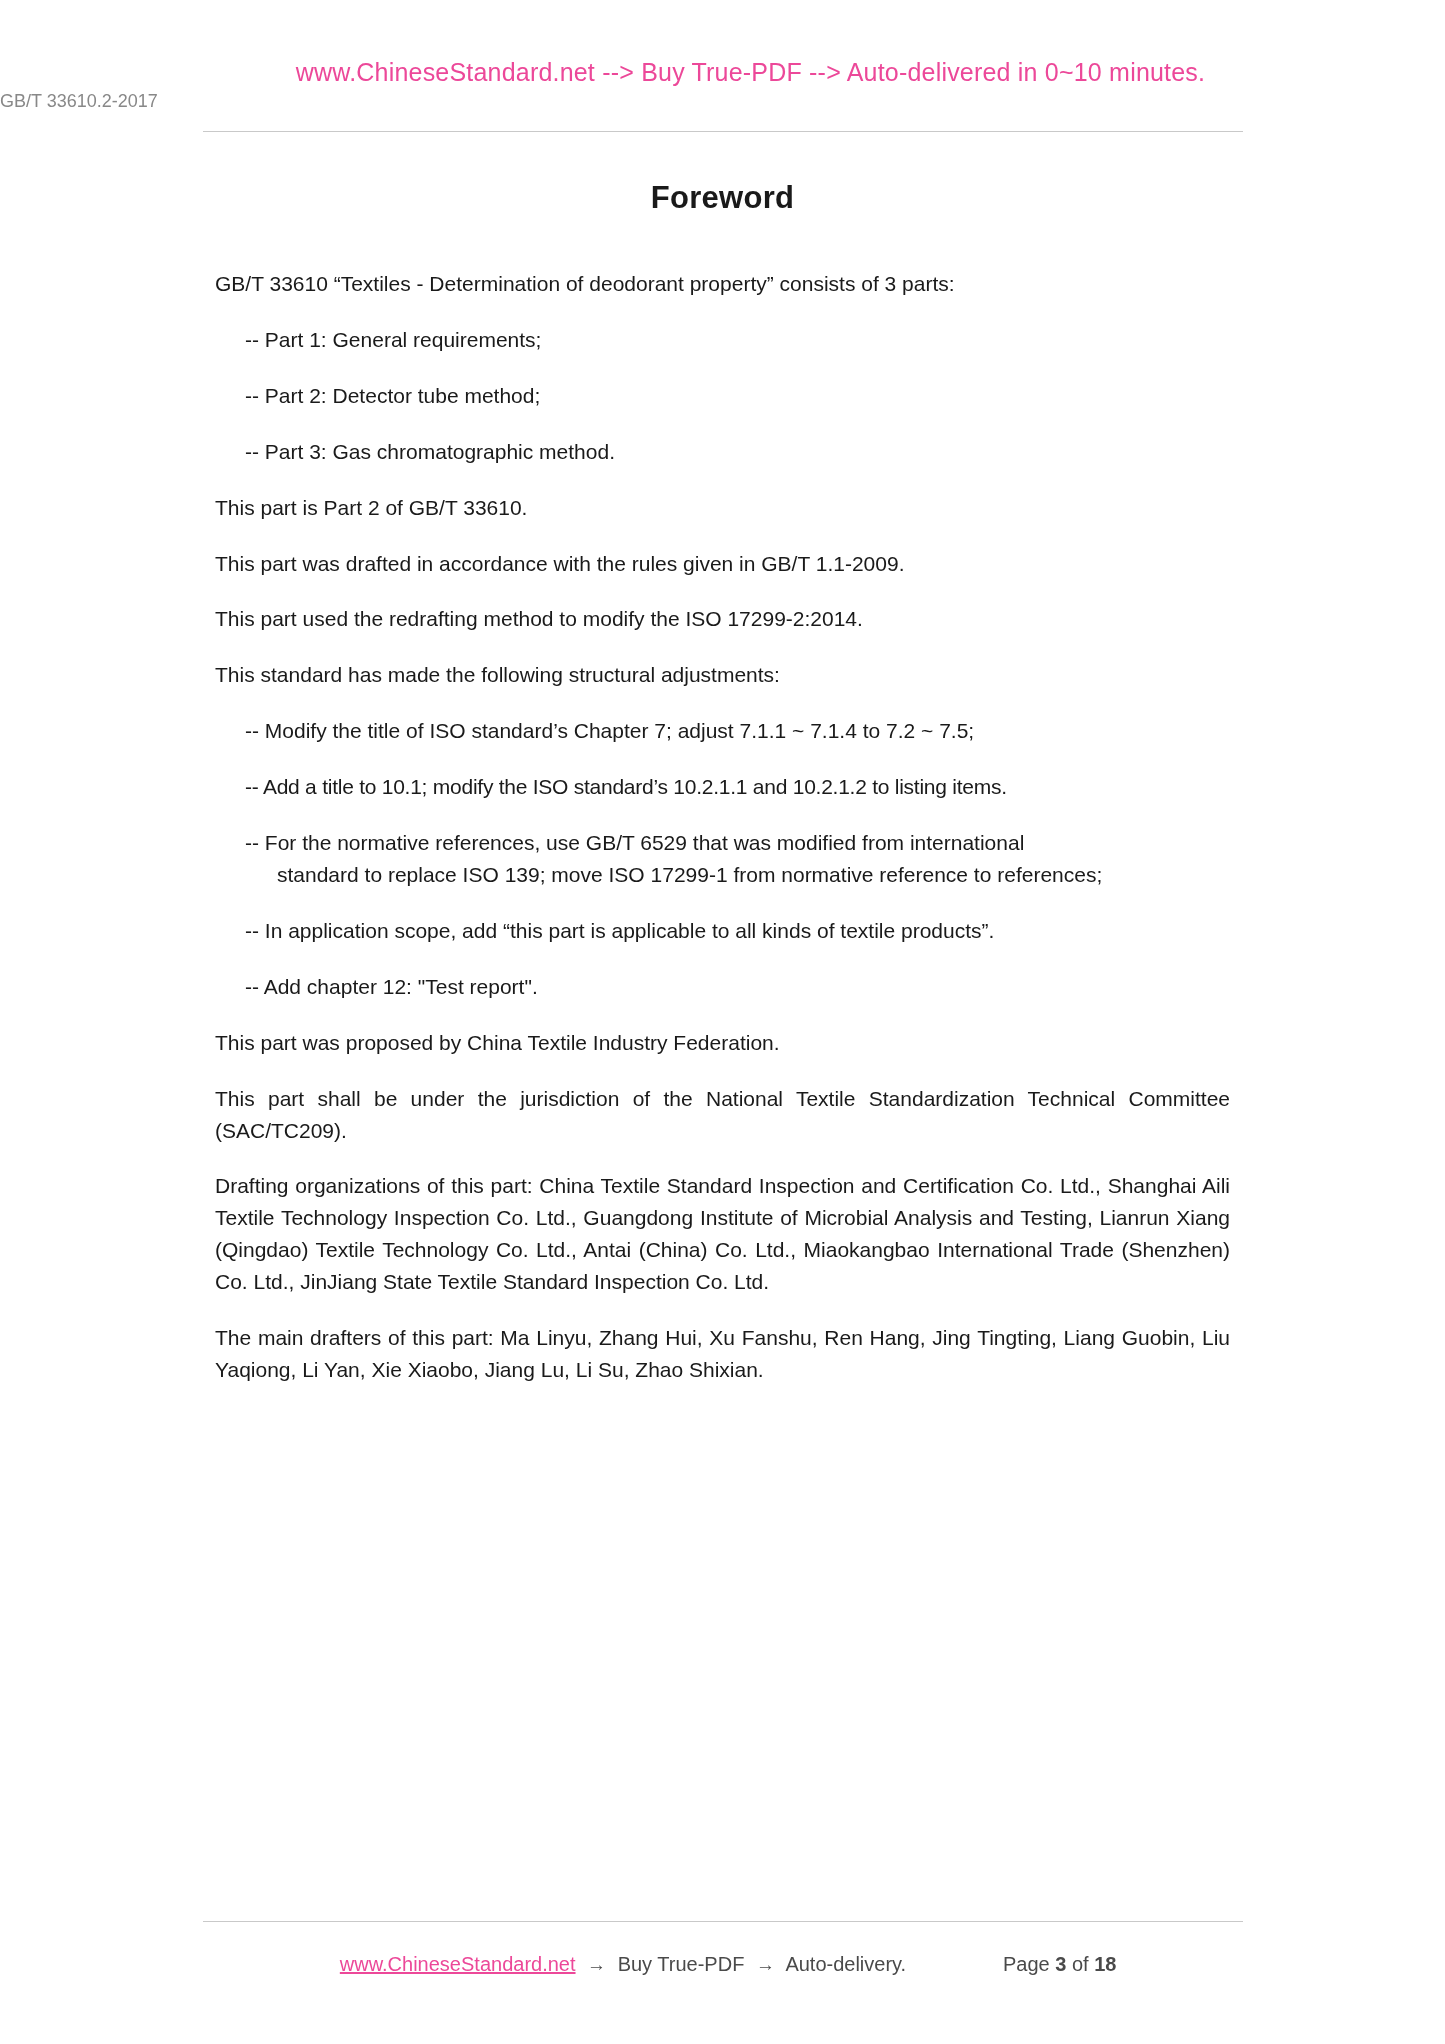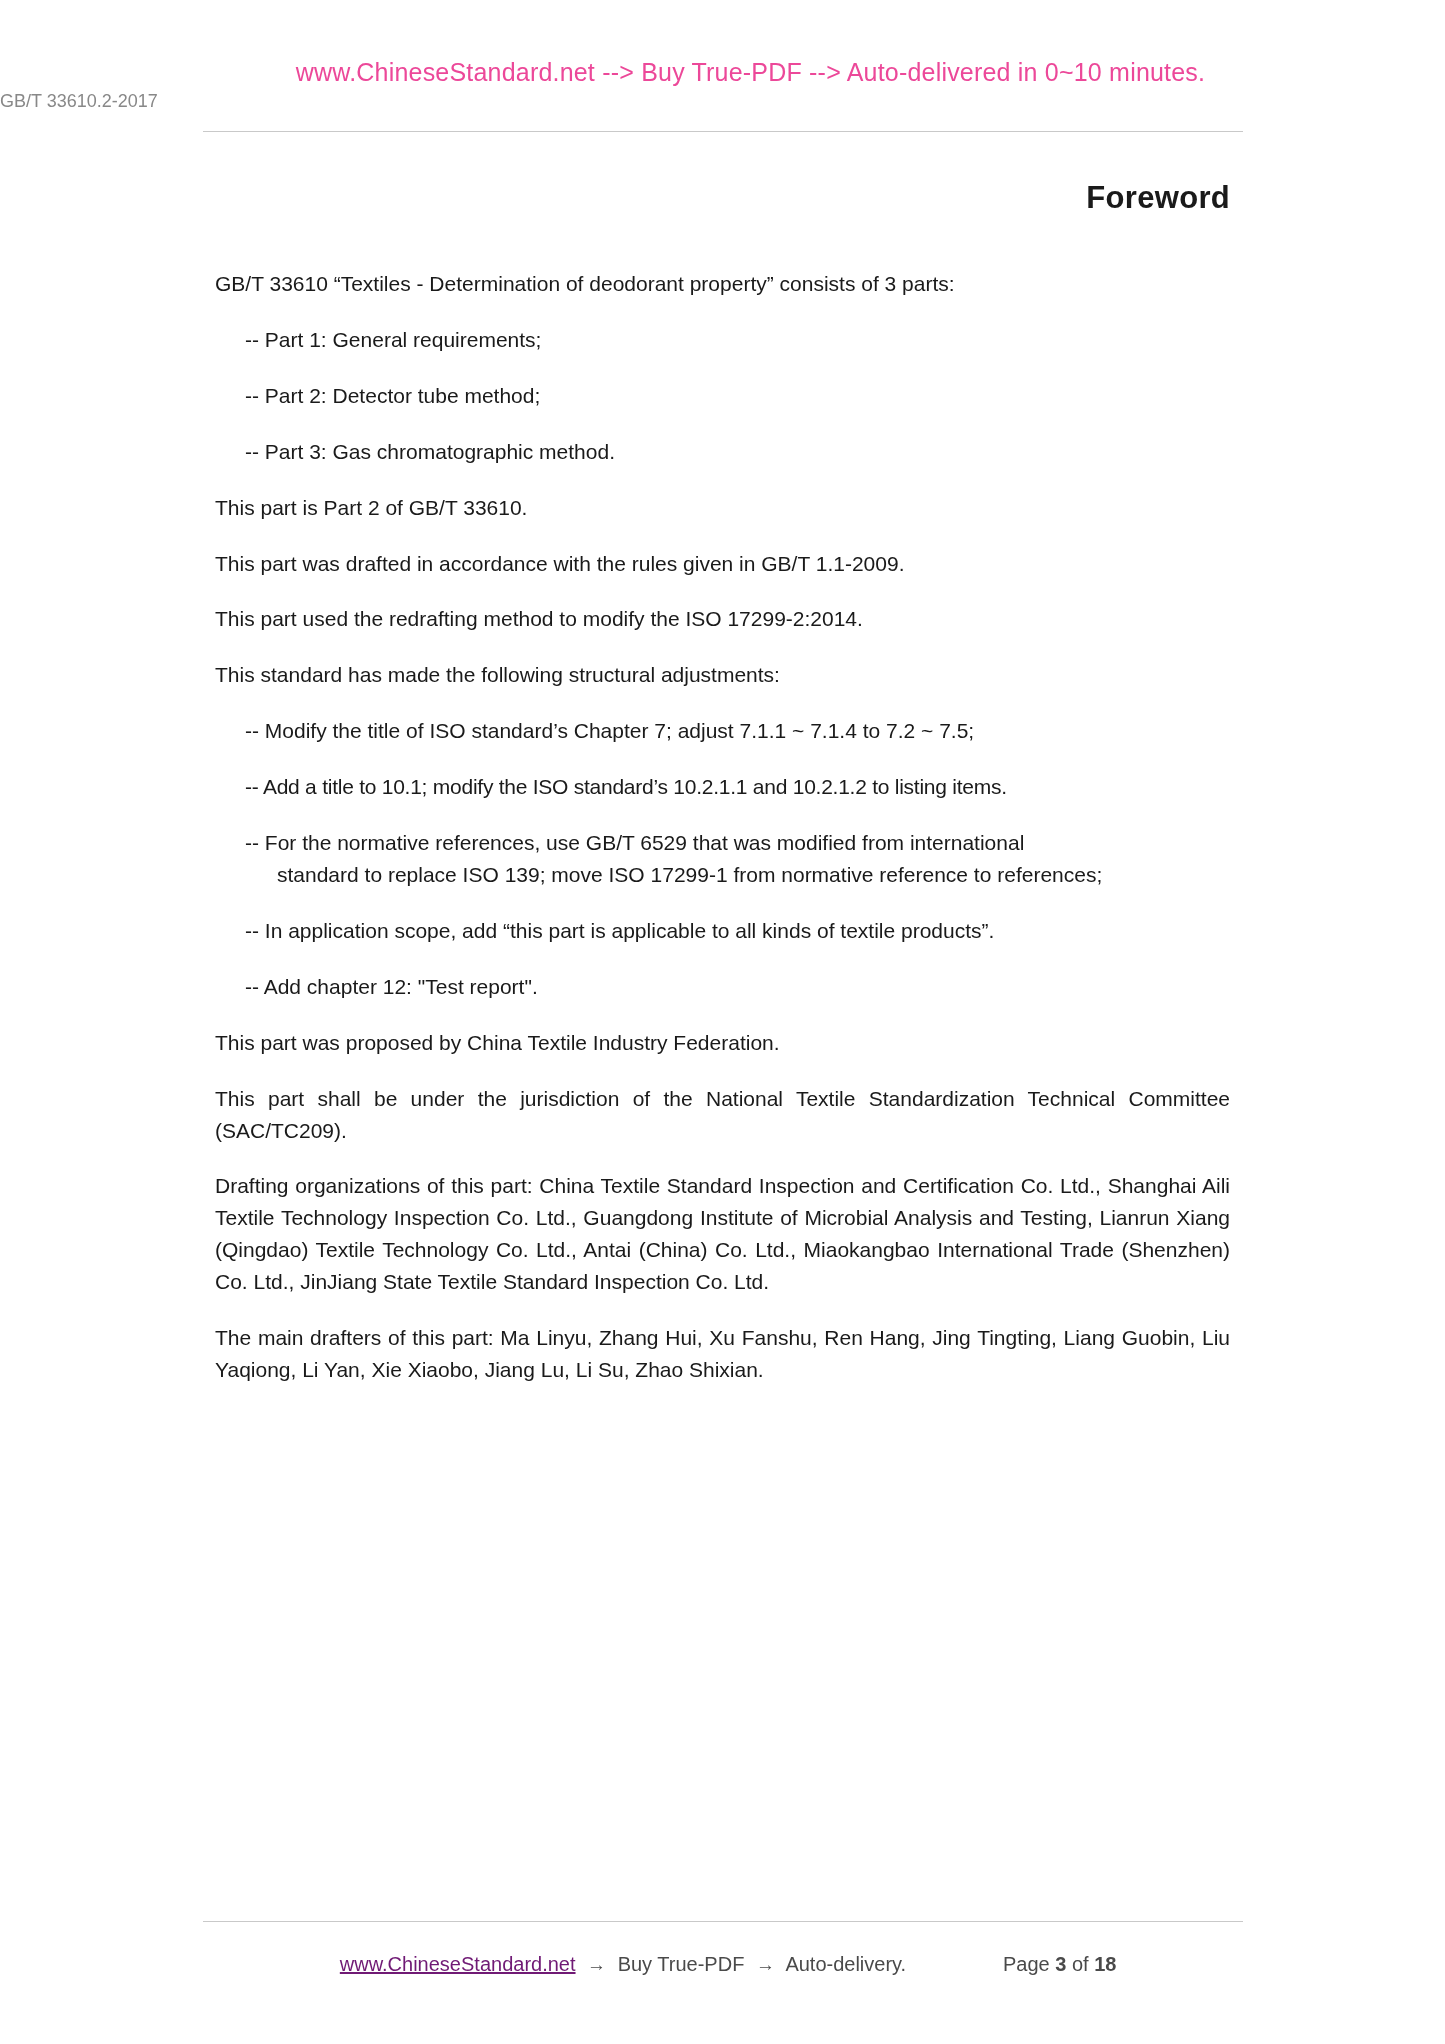--- a/index.html
+++ b/index.html
@@ -51,21 +51,21 @@
   }
   .content {
     position: absolute;
     top: 180px;
     left: 215px;
     width: 1015px;
   }
   h1.title {
     font-size: 31px;
     font-weight: bold;
-    text-align: right;
+    text-align: center;
     margin: 0 0 52px 0;
     letter-spacing: 0.3px;
   }
   p.para {
     font-size: 21px;
     line-height: 1.52;
     margin: 0 0 24px 0;
     text-align: justify;
     text-justify: inter-word;
   }
@@ -110,21 +110,21 @@
     display: flex;
     align-items: baseline;
   }
   .footer .left {
     flex: 1;
     text-align: center;
     padding-left: 40px;
   }
   .footer .site {
     text-decoration: underline;
-    color: #701a75;
+    color: #ec4899;
   }
   .footer .arrow {
     padding: 0 6px;
     font-size: 19px;
   }
   .footer .right {
     width: 240px;
     text-align: left;
     white-space: nowrap;
   }

